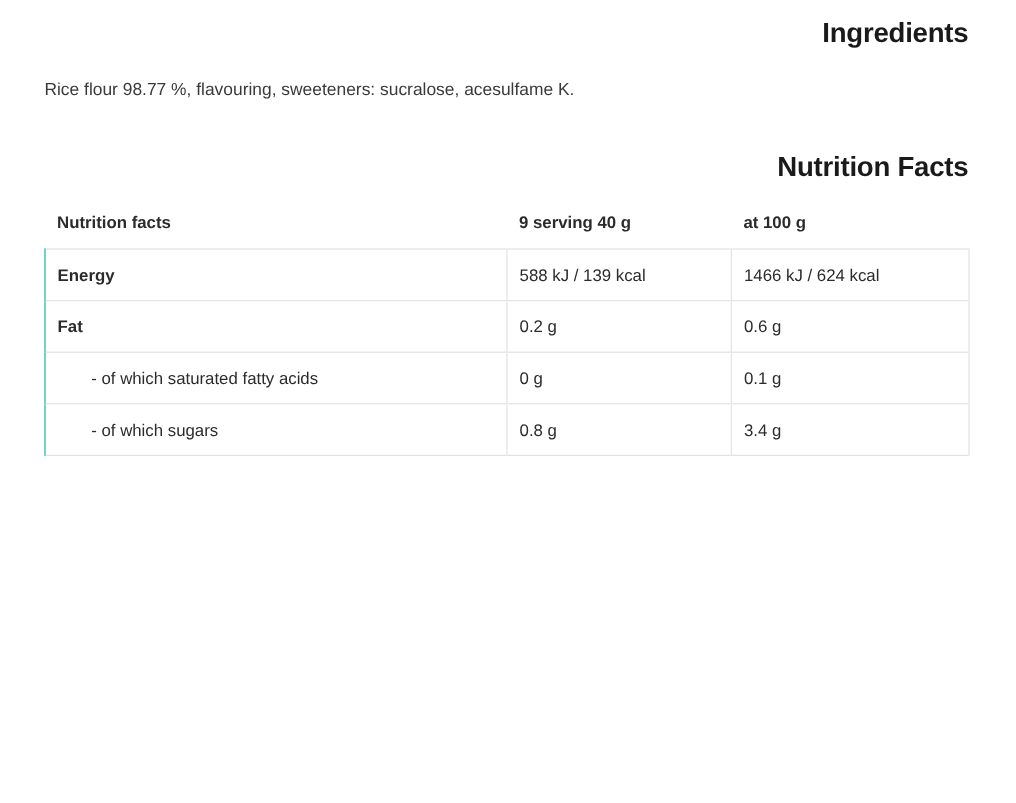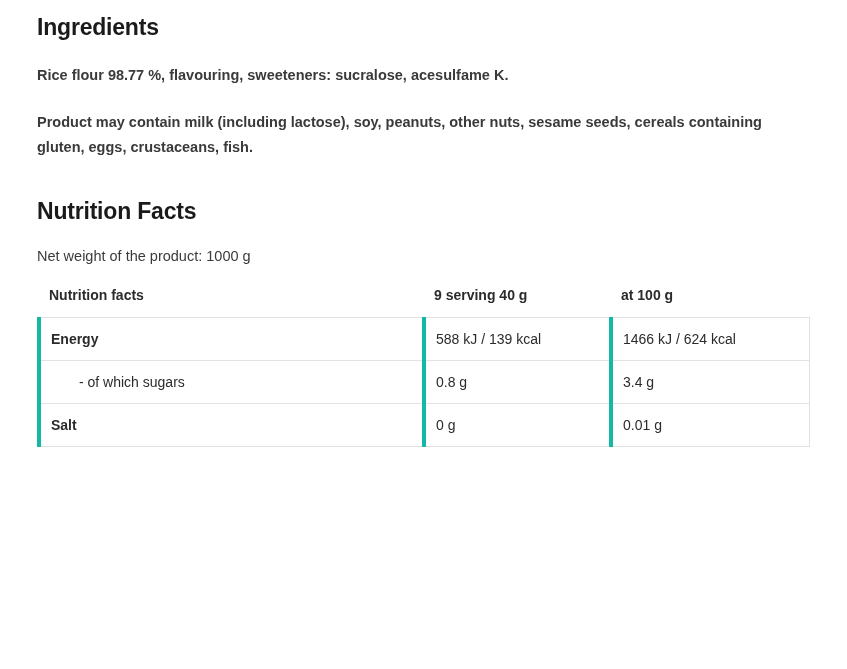--- a/index.html
+++ b/index.html
@@ -18,32 +18,32 @@
     padding: 14px 40px 0 37px;
     box-sizing: border-box;
     width: 847px;
   }
   h2.section-title {
     font-size: 23px;
     font-weight: bold;
     color: #1a1a1a;
     margin: 0 0 22px 0;
     letter-spacing: -0.2px;
+    text-align: right;
   }
   h2.section-title.second {
     margin-top: 38px;
     margin-bottom: 20px;
   }
   p.body-text {
     font-size: 14.5px;
     line-height: 25px;
     color: #3a3a3a;
     margin: 0 0 22px 0;
     max-width: 745px;
-    font-weight: bold;
   }
   p.body-text:last-of-type {
     margin-bottom: 0;
   }
   .meta-line {
     font-size: 14.5px;
     line-height: 22px;
     color: #3a3a3a;
   }
   table.nutrition {
@@ -64,50 +64,48 @@
     font-weight: bold;
     border: none;
     padding-bottom: 14px;
     padding-top: 4px;
   }
   table.nutrition tbody tr {
     border-top: 1px solid #e2e2e2;
     border-bottom: 1px solid #e2e2e2;
   }
   table.nutrition tbody td {
-    border-left: 4px solid #14b8a6;
+    border-left: 1px solid #14b8a6;
     border-right: 1px solid #e2e2e2;
     height: 18px;
   }
   table.nutrition tbody td.label {
     font-weight: bold;
-    border-left: 4px solid #14b8a6;
+    border-left: 1px solid #14b8a6;
   }
   table.nutrition tbody td.label.sub {
     font-weight: normal;
     padding-left: 38px;
   }
   col.c1 { width: 385px; }
   col.c2 { width: 187px; }
   col.c3 { width: 198px; }
 </style>
 </head>
 <body>
 
 <div class="page">
 
   <h2 class="section-title">Ingredients</h2>
 
   <p class="body-text">Rice flour 98.77 %, flavouring, sweeteners: sucralose, acesulfame K.</p>
 
-  <p class="body-text">Product may contain milk (including lactose), soy, peanuts, other nuts, sesame seeds, cereals containing gluten, eggs, crustaceans, fish.</p>
 
   <h2 class="section-title second">Nutrition Facts</h2>
 
-  <div class="meta-line">Net weight of the product: 1000 g</div>
 
   <table class="nutrition">
     <colgroup>
       <col class="c1">
         <col class="c2">
         <col class="c3">
     </colgroup>
     <thead>
       <tr>
         <th>Nutrition facts</th>
@@ -115,25 +113,30 @@
         <th>at 100 g</th>
       </tr>
     </thead>
     <tbody>
       <tr>
         <td class="label">Energy</td>
         <td>588 kJ / 139 kcal</td>
         <td>1466 kJ / 624 kcal</td>
       </tr>
       <tr>
+        <td class="label">Fat</td>
+        <td>0.2 g</td>
+        <td>0.6 g</td>
+      </tr>
+      <tr>
+        <td class="label sub">- of which saturated fatty acids</td>
+        <td>0 g</td>
+        <td>0.1 g</td>
+      </tr>
+      <tr>
         <td class="label sub">- of which sugars</td>
         <td>0.8 g</td>
         <td>3.4 g</td>
-      </tr>
-      <tr>
-        <td class="label">Salt</td>
-        <td>0 g</td>
-        <td>0.01 g</td>
       </tr>
     </tbody>
   </table>
 
 </div>
 
 </body></html>

